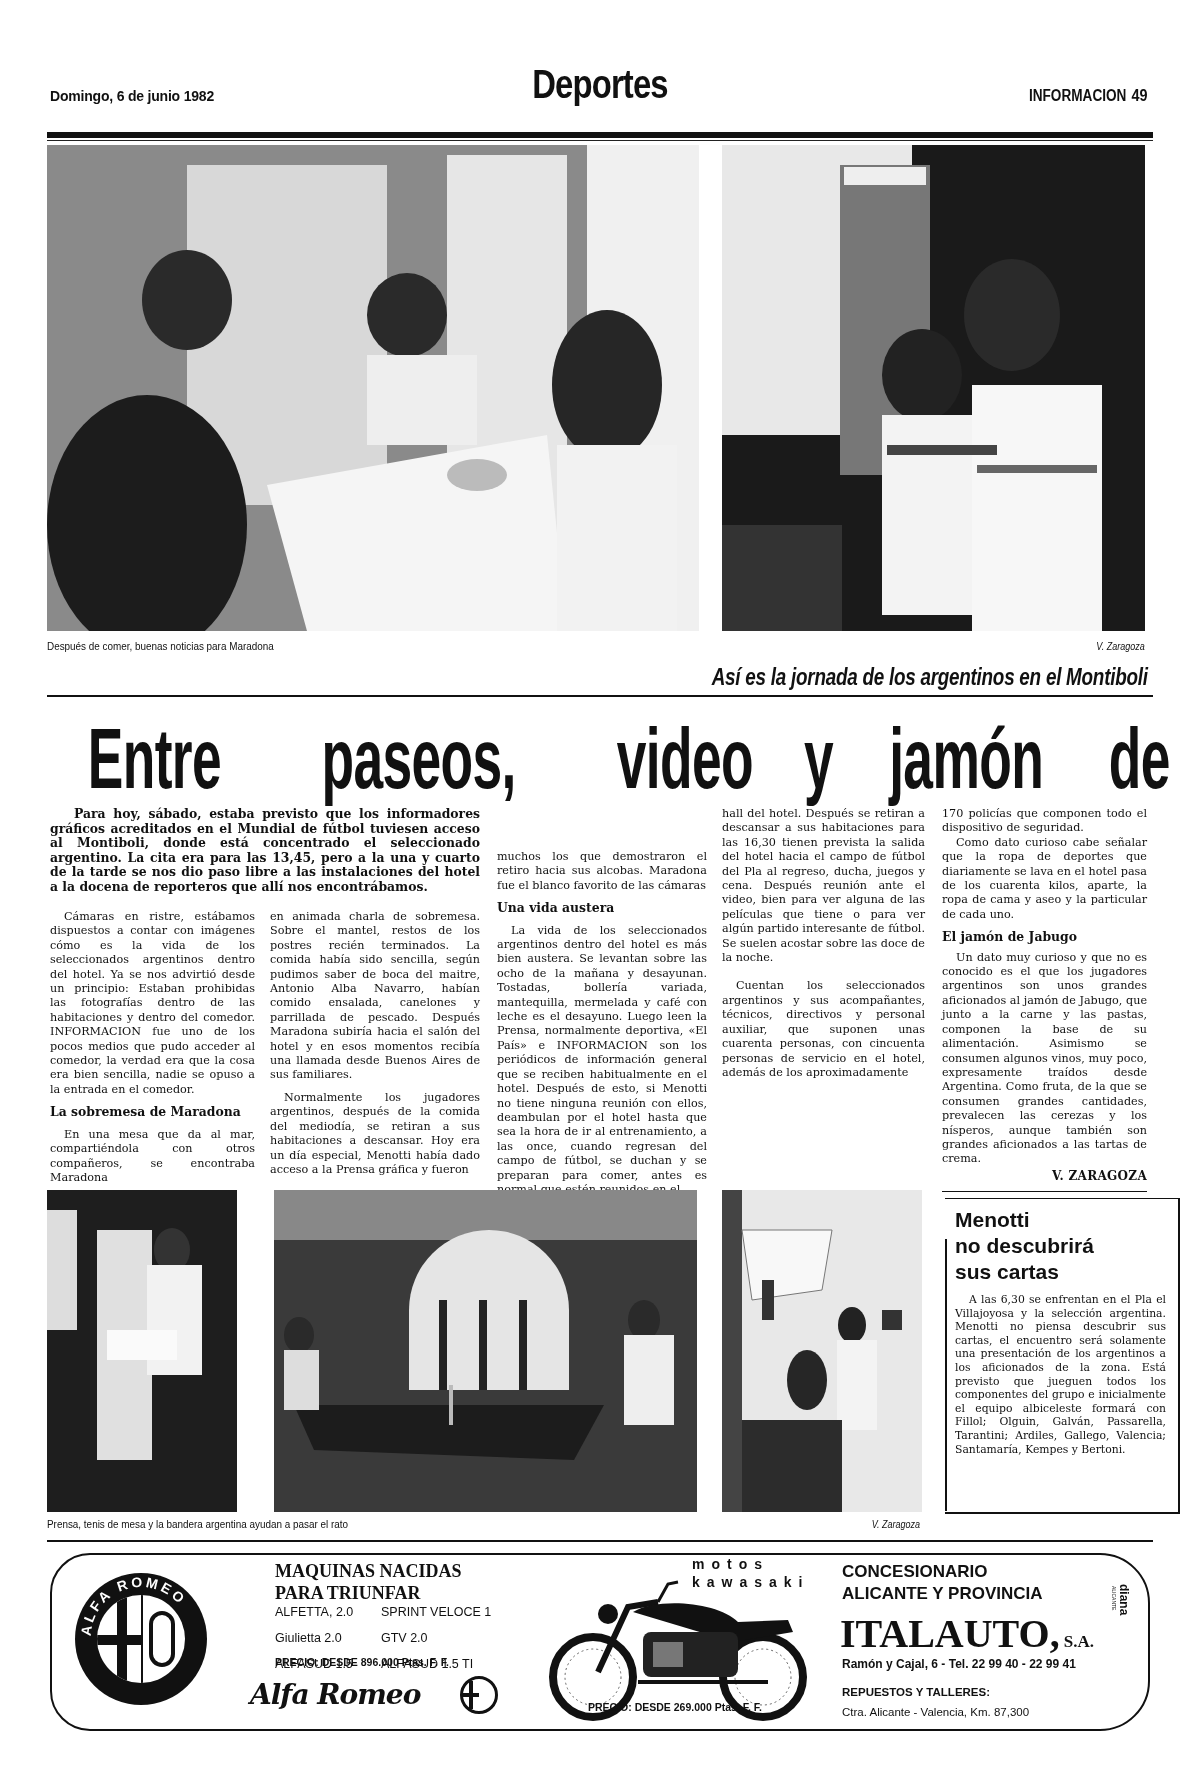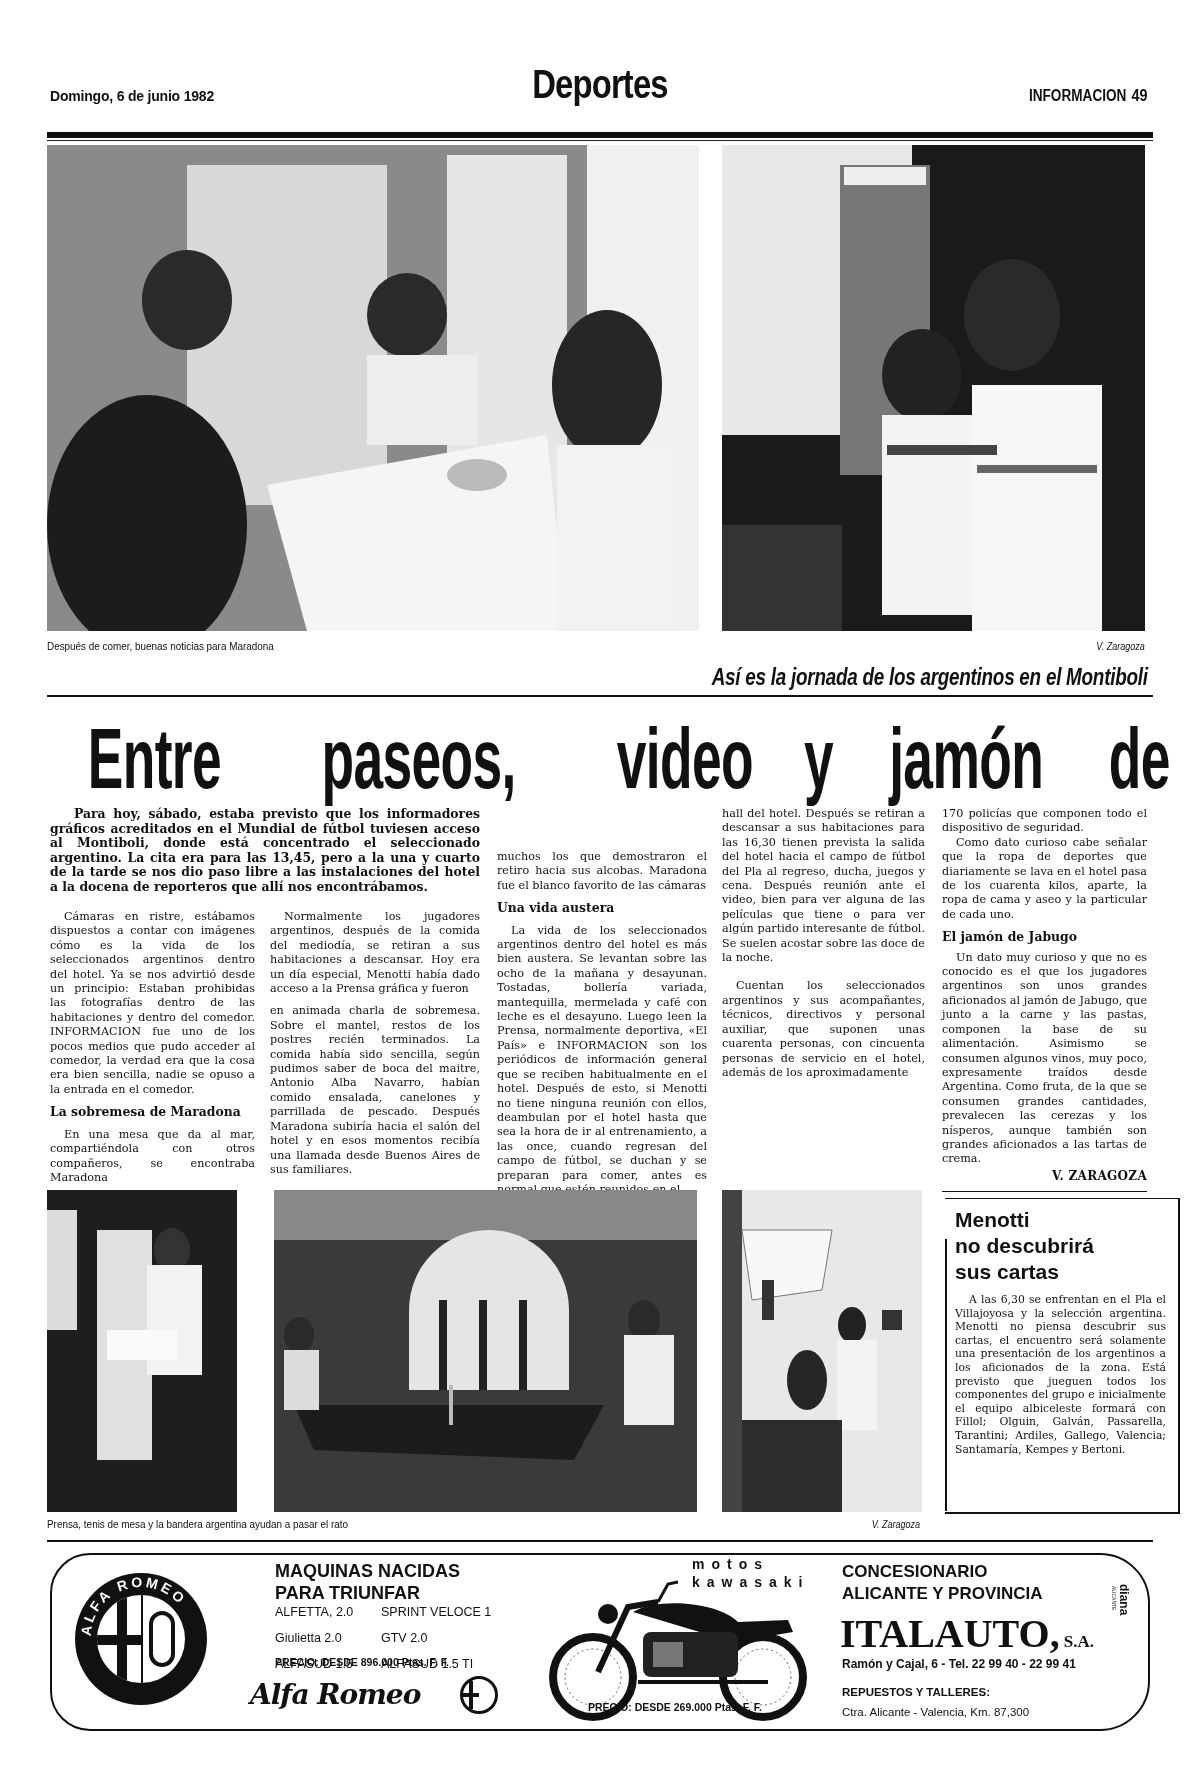--- a/index.html
+++ b/index.html
@@ -60,21 +60,21 @@
   .ad { left: 50px; top: 1553px; width: 1100px; height: 178px; border: 2px solid #111; border-radius: 40px 50px 50px 40px; }
   .alfa-logo { left: 75px; top: 1573px; width: 132px; height: 132px; border-radius: 50%; background: #111; }
   .alfa-logo .inner { position: absolute; left: 22px; top: 22px; width: 88px; height: 88px; border-radius: 50%; background: #fff; overflow: hidden; }
   .alfa-logo .cross-v { position: absolute; left: 20px; top: 0; width: 10px; height: 88px; background: #111; }
   .alfa-logo .cross-h { position: absolute; left: 0; top: 40px; width: 44px; height: 10px; background: #111; }
   .alfa-logo .half { position: absolute; left: 44px; top: 0; width: 2px; height: 88px; background: #111; }
   .alfa-logo .snake { position: absolute; left: 52px; top: 16px; width: 26px; height: 56px; border: 4px solid #111; border-radius: 14px; }
   .alfa-ring-text { position: absolute; left: 0; top: 0; width: 132px; height: 132px; }
 
   .ad-sans { font-family: "Liberation Sans", sans-serif; }
-  .ad-h1 { left: 275px; top: 1560px; font-size: 18px; font-weight: bold; line-height: 22px; }
+  .ad-h1 { left: 275px; top: 1560px; font-size: 18px; font-weight: bold; line-height: 22px; font-family: Liberation Serif, serif; }
   .ad-models { left: 275px; top: 1604px; font-size: 12.5px; line-height: 16px; display: grid; grid-template-columns: 96px 150px; gap: 10px; }
   .ad-price { font-size: 10.5px; font-weight: bold; }
   .ad-p1 { left: 275px; top: 1656px; }
   .alfa-script { left: 250px; top: 1678px; font-family: "DejaVu Serif", serif; font-style: italic; font-weight: bold; font-size: 28px; letter-spacing: -1px; }
   .alfa-small { left: 460px; top: 1676px; width: 38px; height: 38px; border-radius: 50%; border: 3px solid #111; }
   .alfa-small::before { content: ""; position: absolute; left: 6px; top: 2px; width: 4px; height: 28px; background: #111; }
   .alfa-small::after { content: ""; position: absolute; left: 0; top: 14px; width: 16px; height: 4px; background: #111; }
 
   .moto-brand { left: 692px; top: 1555px; font-family: "Liberation Sans", sans-serif; font-weight: bold; font-size: 14px; letter-spacing: 7px; line-height: 18px; }
   .moto { left: 538px; top: 1572px; width: 280px; height: 150px; }
@@ -150,22 +150,22 @@
 
 <div class="abs lead">Para hoy, sábado, estaba previsto que los informadores gráficos acreditados en el Mundial de fútbol tuviesen acceso al Montiboli, donde está concentrado el seleccionado argentino. La cita era para las 13,45, pero a la una y cuarto de la tarde se nos dio paso libre a las instalaciones del hotel a la docena de reporteros que allí nos encontrábamos.</div>
 
 <div class="abs txt col1">
   <p>Cámaras en ristre, estábamos dispuestos a contar con imágenes cómo es la vida de los seleccionados argentinos dentro del hotel. Ya se nos advirtió desde un principio: Estaban prohibidas las fotografías dentro de las habitaciones y dentro del comedor. INFORMACION fue uno de los pocos medios que pudo acceder al comedor, la verdad era que la cosa era bien sencilla, nadie se opuso a la entrada en el comedor.</p>
   <p class="subhead">La sobremesa de Maradona</p>
   <p>En una mesa que da al mar, compartiéndola con otros compañeros, se encontraba Maradona</p>
 </div>
 
 <div class="abs txt col2">
+  <p style="text-indent:0">en animada charla de sobremesa. Sobre el mantel, restos de los postres recién terminados. La comida había sido sencilla, según pudimos saber de boca del maitre, Antonio Alba Navarro, habían comido ensalada, canelones y parrillada de pescado. Después Maradona subiría hacia el salón del hotel y en esos momentos recibía una llamada desde Buenos Aires de sus familiares.</p>
   <p>Normalmente los jugadores argentinos, después de la comida del mediodía, se retiran a sus habitaciones a descansar. Hoy era un día especial, Menotti había dado acceso a la Prensa gráfica y fueron</p>
-  <p style="text-indent:0">en animada charla de sobremesa. Sobre el mantel, restos de los postres recién terminados. La comida había sido sencilla, según pudimos saber de boca del maitre, Antonio Alba Navarro, habían comido ensalada, canelones y parrillada de pescado. Después Maradona subiría hacia el salón del hotel y en esos momentos recibía una llamada desde Buenos Aires de sus familiares.</p>
 </div>
 
 <div class="abs txt col3">
   <p style="text-indent:0">muchos los que demostraron el retiro hacia sus alcobas. Maradona fue el blanco favorito de las cámaras</p>
   <p class="subhead">Una vida austera</p>
   <p>La vida de los seleccionados argentinos dentro del hotel es más bien austera. Se levantan sobre las ocho de la mañana y desayunan. Tostadas, bollería variada, mantequilla, mermelada y café con leche es el desayuno. Luego leen la Prensa, normalmente deportiva, «El País» e INFORMACION son los periódicos de información general que se reciben habitualmente en el hotel. Después de esto, si Menotti no tiene ninguna reunión con ellos, deambulan por el hotel hasta que sea la hora de ir al entrenamiento, a las once, cuando regresan del campo de fútbol, se duchan y se preparan para comer, antes es normal que estén reunidos en el</p>
 </div>
 
 <div class="abs txt col4">
   <p style="text-indent:0">hall del hotel. Después se retiran a descansar a sus habitaciones para las 16,30 tienen prevista la salida del hotel hacia el campo de fútbol del Pla al regreso, ducha, juegos y cena. Después reunión ante el video, bien para ver alguna de las películas que tiene o para ver algún partido interesante de fútbol. Se suelen acostar sobre las doce de la noche.</p>

